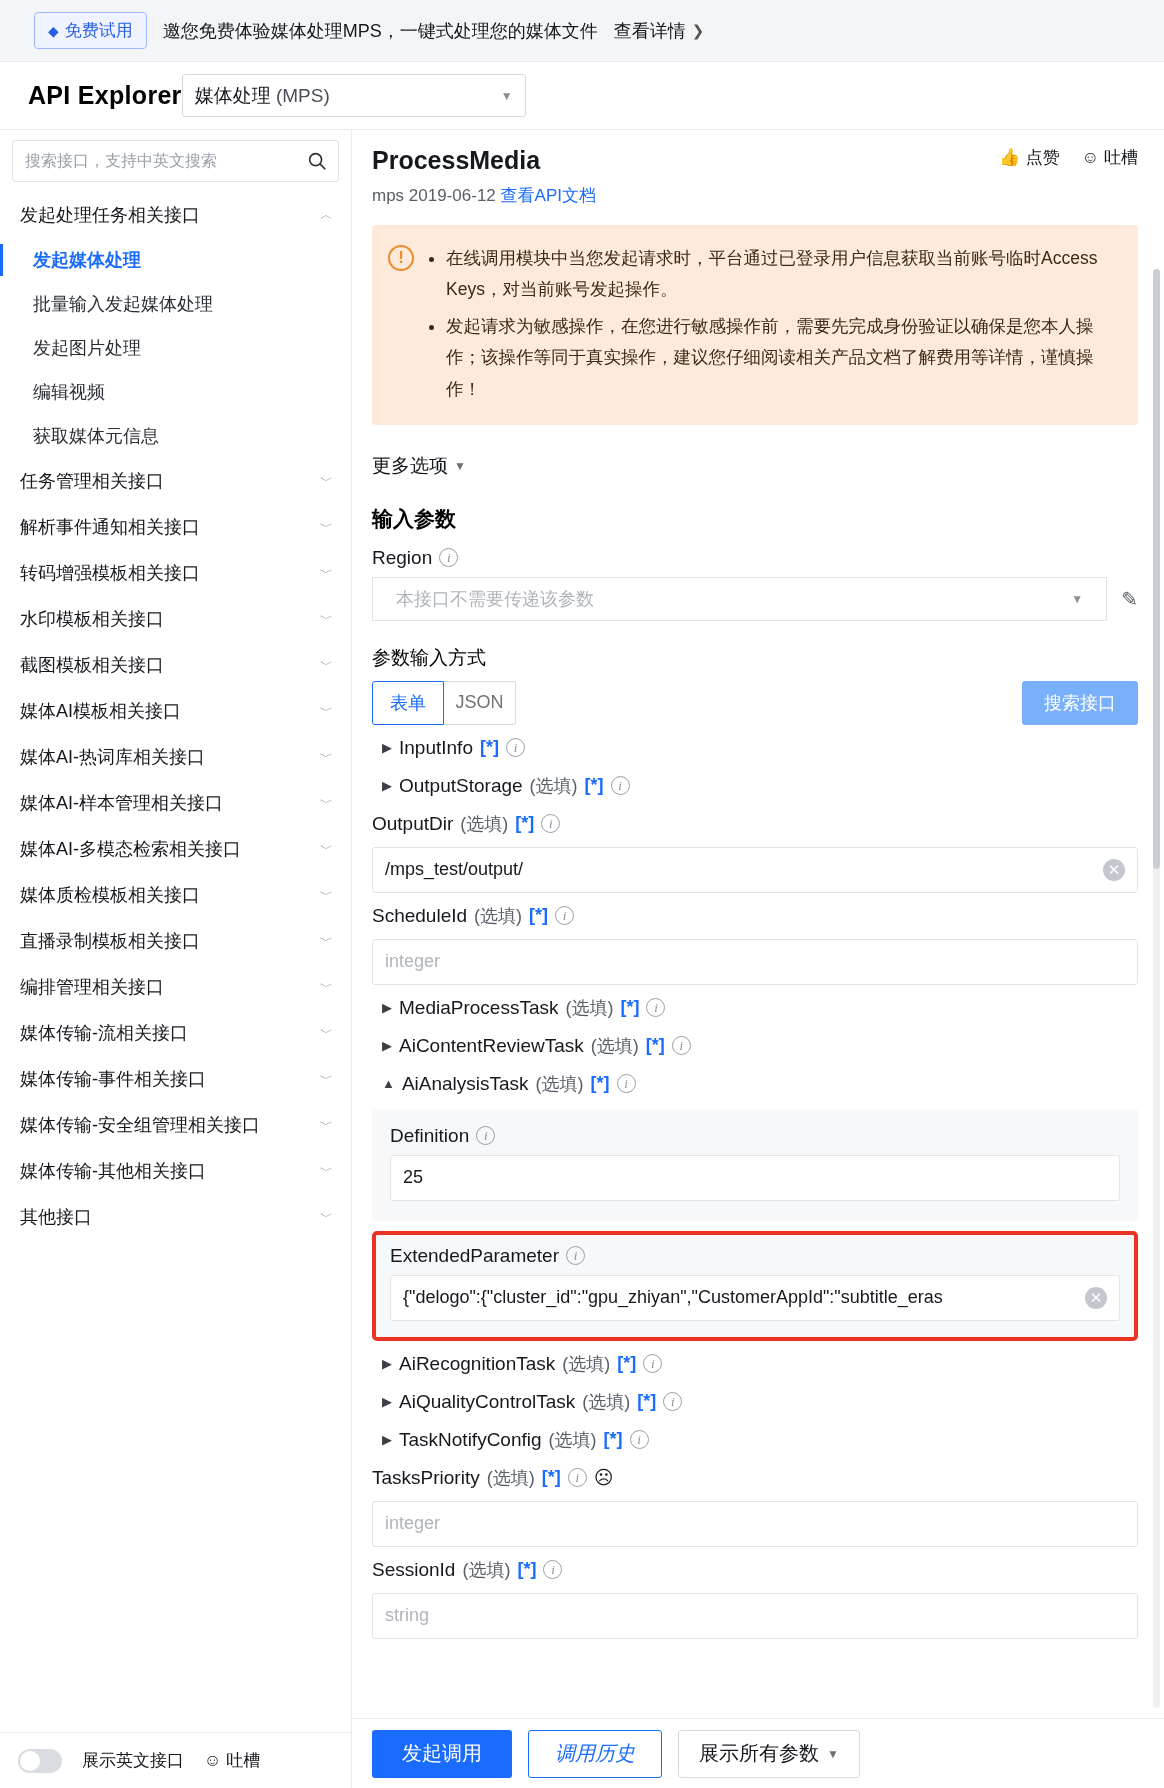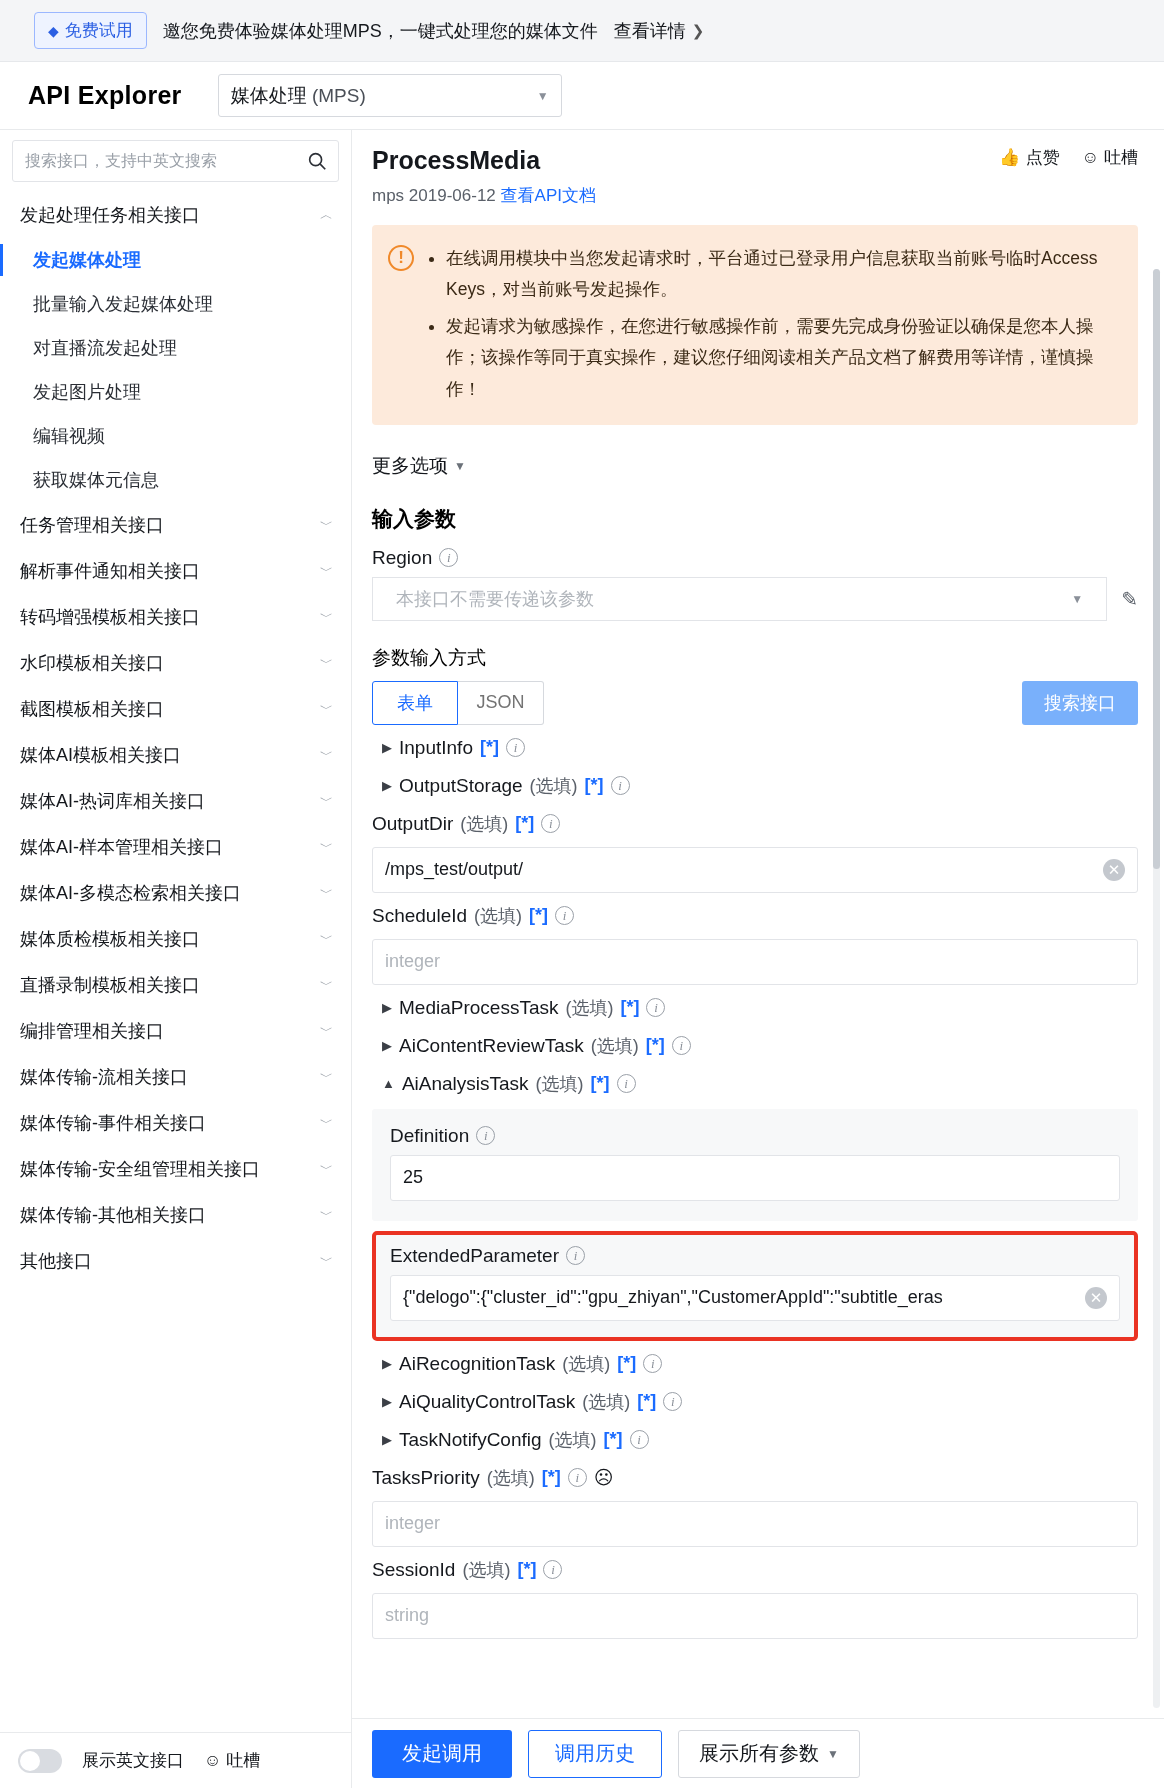--- a/index.html
+++ b/index.html
@@ -24,21 +24,21 @@
     align-items: center; gap: 6px; white-space: nowrap;
   }
   .promo-badge .drop { color: #2b5fe3; font-size: 14px; }
   .promo-text { font-size: 18px; color: #15181d; }
   .promo-link { font-size: 18px; color: #15181d; display: flex; align-items: center; gap: 6px; }
   .promo-link .chev { font-size: 15px; color: #555; }
 
   
   .header {
     height: 68px; background: #fff; display: flex; align-items: center;
-    padding: 0 0 0 28px; gap: 36px; border-bottom: 1px solid #e8eaec;
+    padding: 0 0 0 28px; border-bottom: 1px solid #e8eaec;
   }
   .app-title { font-size: 25px; font-weight: bold; letter-spacing: .3px; }
   .product-select {
     width: 344px; height: 43px; border: 1px solid #d6d9de; border-radius: 3px;
     display: flex; align-items: center; padding: 8px 12px; font-size: 19px;
     justify-content: space-between; background: #fff;
   }
   .product-select .psname { color: #15181d; }
   .product-select .psname .sub { color: #4a4f57; }
   .product-select .caret { color: #8a9099; font-size: 12px; }
@@ -138,21 +138,21 @@
     display: flex; align-items: center; justify-content: space-between;
     padding: 0 23px; font-size: 18px; color: #b0b5bb; background: #fff;
   }
   .select-box .caret { color: #8a9099; font-size: 12px; }
   .pencil { color: #5a6069; font-size: 20px; }
 
   .subsection-label { font-size: 19px; margin: 24px 0 10px 0; }
   .tabs-row { display: flex; align-items: center; justify-content: space-between; }
   .tabs { display: flex; }
   .tab {
-    width: 86px; height: 44px; border: 1px solid #1a6bff; display: flex;
+    width: 72px; height: 44px; border: 1px solid #1a6bff; display: flex;
     align-items: center; justify-content: center; font-size: 18px; color: #1a6bff;
     background: #fff; cursor: pointer;
   }
   .tab:first-child { border-radius: 3px 0 0 3px; }
   .tab:last-child { border-radius: 0 3px 3px 0; border-left: none; }
   .tab.inactive { color: #737373; border-color: #d6d9de; }
   .btn-recommend {
     background: #79b0fb; color: #fff; font-size: 18px; border-radius: 3px;
     padding: 0 22px; height: 44px; display: flex; align-items: center; cursor: pointer;
   }
@@ -196,21 +196,21 @@
     display: flex; align-items: center; padding-left: 20px; gap: 16px;
   }
   .btn-primary {
     background: #1a6bff; color: #fff; font-size: 20px; height: 48px;
     display: flex; align-items: center; justify-content: center; padding: 0 30px;
     border-radius: 3px; cursor: pointer;
   }
   .btn-outline {
     border: 1px solid #1a6bff; color: #1a6bff; font-size: 20px; height: 48px;
     display: flex; align-items: center; justify-content: center; padding: 0 26px;
-    border-radius: 3px; background: #fff; cursor: pointer;
+    border-radius: 3px; background: #fff; cursor: pointer; font-style: italic;
   }
   .btn-ghost {
     border: 1px solid #d6d9de; color: #15181d; font-size: 20px; height: 48px;
     display: flex; align-items: center; justify-content: center; padding: 0 20px;
     border-radius: 3px; background: #fff; gap: 8px; cursor: pointer;
   }
   .btn-ghost .chev { font-size: 12px; color: #6b7179; }
 
   
   .scrollbar {
@@ -268,23 +268,20 @@
           <span>发起处理任务相关接口</span>
           <span class="chev">︿</span>
         </div>
         <div class="nav-sub active">
           <span>发起媒体处理</span>
         </div>
         <div class="nav-sub">
           <span>批量输入发起媒体处理</span>
         </div>
         <div class="nav-sub">
-          <span>对直播流发起处理</span>
-        </div>
-        <div class="nav-sub">
           <span>发起图片处理</span>
         </div>
         <div class="nav-sub">
           <span>编辑视频</span>
         </div>
         <div class="nav-sub">
           <span>获取媒体元信息</span>
         </div>
 
         <div class="nav-group-title">

